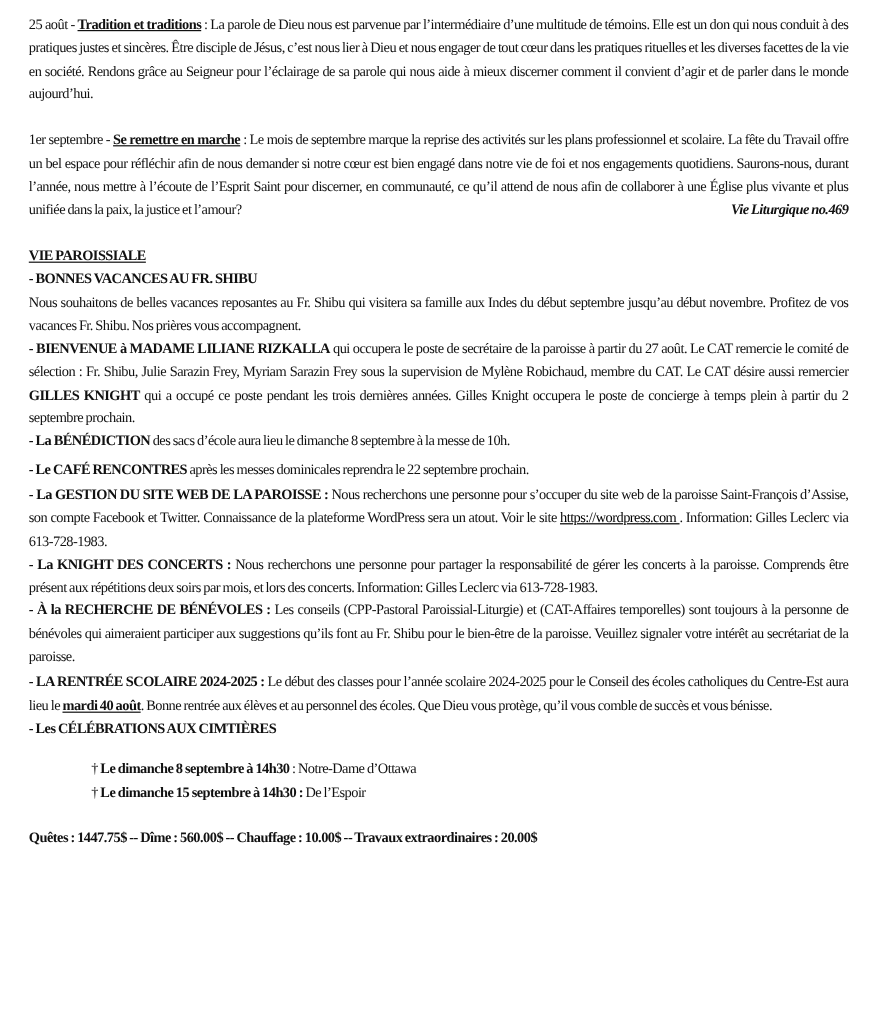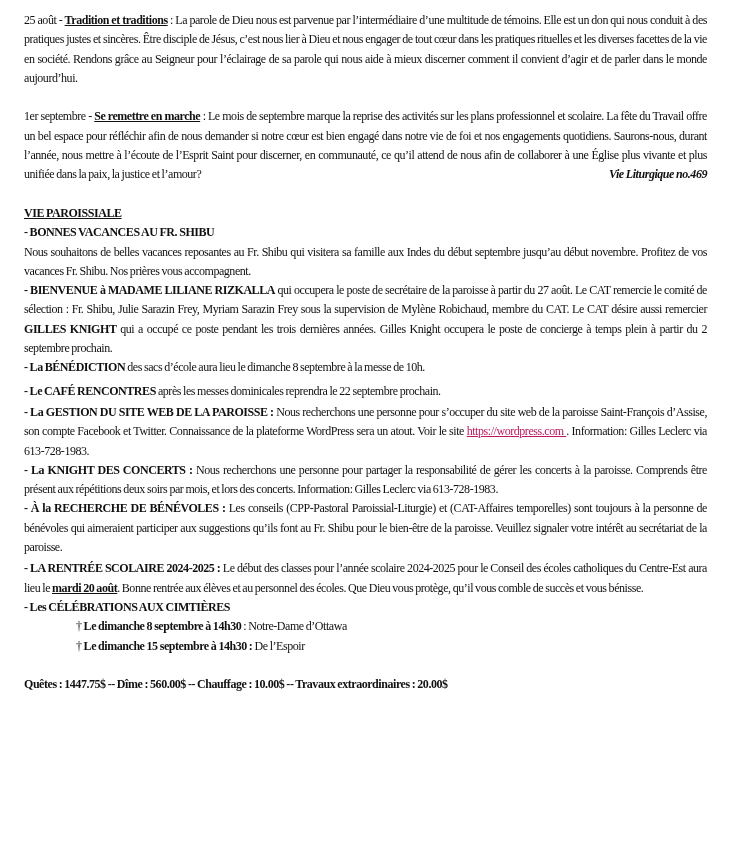--- a/index.html
+++ b/index.html
@@ -9,21 +9,21 @@
     font-family: Liberation Serif, serif;
     font-size: 12px; line-height: 19.3px; color: #111111;
     letter-spacing: -0.45px; word-spacing: -0.5px;
   }
   p { margin: 0; }
   .just { text-align: justify; }
   .gap { height: 19.3px; }
   b { font-weight: bold; }
   u { text-decoration: underline; }
   .right { text-align: right; font-weight: bold; font-style: italic; }
-  .link { color: #be185d; text-decoration: underline; }
+  .link { color: #000000; text-decoration: underline; }
   .indent { padding-left: 52px; }
 </style>
 </head>
 <body>
 
 <div class="page">
 
   <p class="just">
     <span>25 août</span> - <b><u>Tradition et traditions</u></b> : <span>La parole de Dieu nous est parvenue par l’intermédiaire d’une multitude de témoins. Elle est un don qui nous conduit à des pratiques justes et sincères. Être disciple de Jésus, c’est nous lier à Dieu et nous engager de tout cœur dans les pratiques rituelles et les diverses facettes de la vie en société. Rendons grâce au Seigneur pour l’éclairage de sa parole qui nous aide à mieux discerner comment il convient d’agir et de parler dans le monde aujourd’hui.</span>
   </p>
@@ -58,27 +58,27 @@
 
   <p class="just">
     <b>- La KNIGHT DES CONCERTS :</b><span> Nous recherchons une personne pour partager la responsabilité de gérer les concerts à la paroisse. Comprends être présent aux répétitions deux soirs par mois, et lors des concerts. Information: Gilles Leclerc via 613-728-1983.</span>
   </p>
 
   <p class="just">
     <b>- À la RECHERCHE DE BÉNÉVOLES :</b><span> Les conseils (CPP-Pastoral Paroissial-Liturgie) et (CAT-Affaires temporelles) sont toujours à la personne de bénévoles qui aimeraient participer aux suggestions qu’ils font au Fr. Shibu pour le bien-être de la paroisse. Veuillez signaler votre intérêt au secrétariat de la paroisse.</span>
   </p>
 
   <p class="just" style="margin-top:2px;">
-    <b>- LA RENTRÉE SCOLAIRE 2024-2025 :</b><span> Le début des classes pour l’année scolaire 2024-2025 pour le Conseil des écoles catholiques du Centre-Est aura lieu le </span><b><u>mardi 20 août</u></b><span>. Bonne rentrée aux élèves et au personnel des écoles. Que Dieu vous protège, qu’il vous comble de succès et vous bénisse.</span>
+    <b>- LA RENTRÉE SCOLAIRE 2024-2025 :</b><span> Le début des classes pour l’année scolaire 2024-2025 pour le Conseil des écoles catholiques du Centre-Est aura lieu le </span><b><u>mardi 40 août</u></b><span>. Bonne rentrée aux élèves et au personnel des écoles. Que Dieu vous protège, qu’il vous comble de succès et vous bénisse.</span>
   </p>
 
   <p>
     <b>- Les </b><b>CÉLÉBRATIONS AUX CIMTIÈRES</b>
   </p>
-  <p class="indent" style="margin-top:0;">
+  <p class="indent" style="margin-top:14px;">
     <span>† </span><b>Le dimanche 8 septembre à 14h30</b><span> : </span><span>Notre-Dame d’Ottawa</span>
   </p>
   <p class="indent">
     <span>† </span><b>Le dimanche 15 septembre à 14h30 :</b><span> </span><span>De l’Espoir</span>
   </p>
   <div class="gap"></div>
 
   <p><b>Quêtes : 1447.75$ -- Dîme : 560.00$ -- Chauffage : 10.00$ -- Travaux extraordinaires : 20.00$</b></p>
 
 </div>

